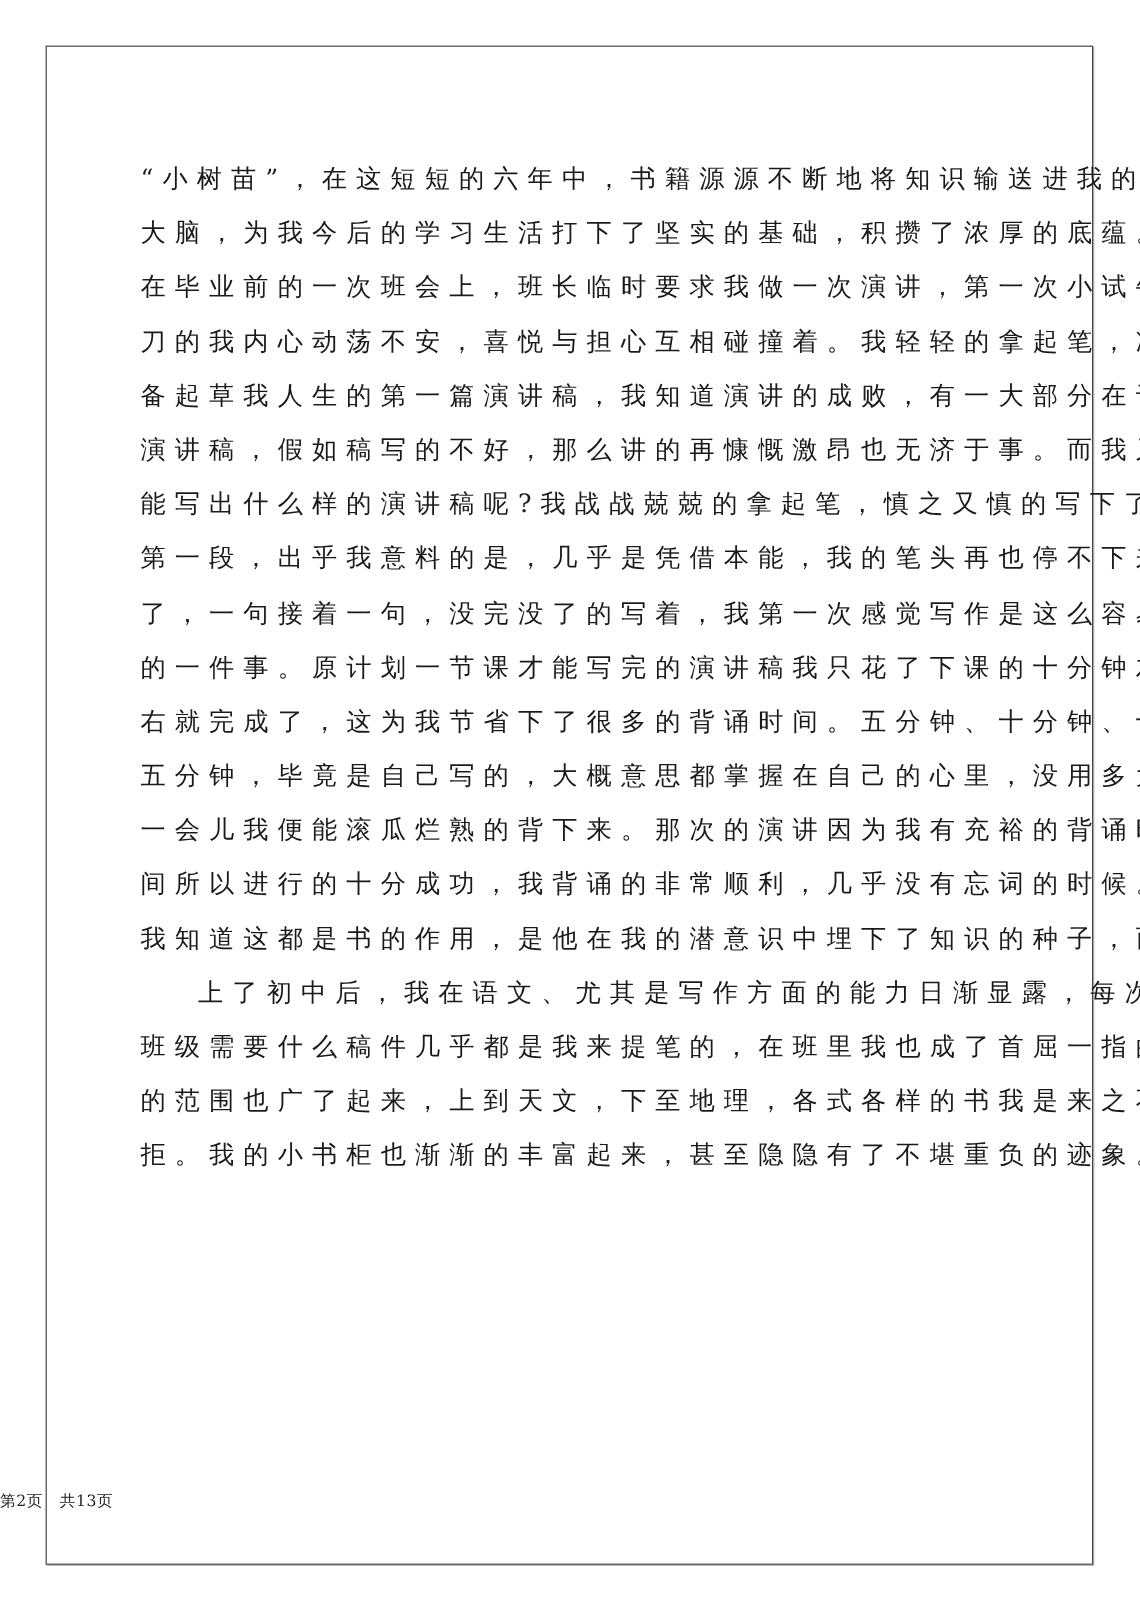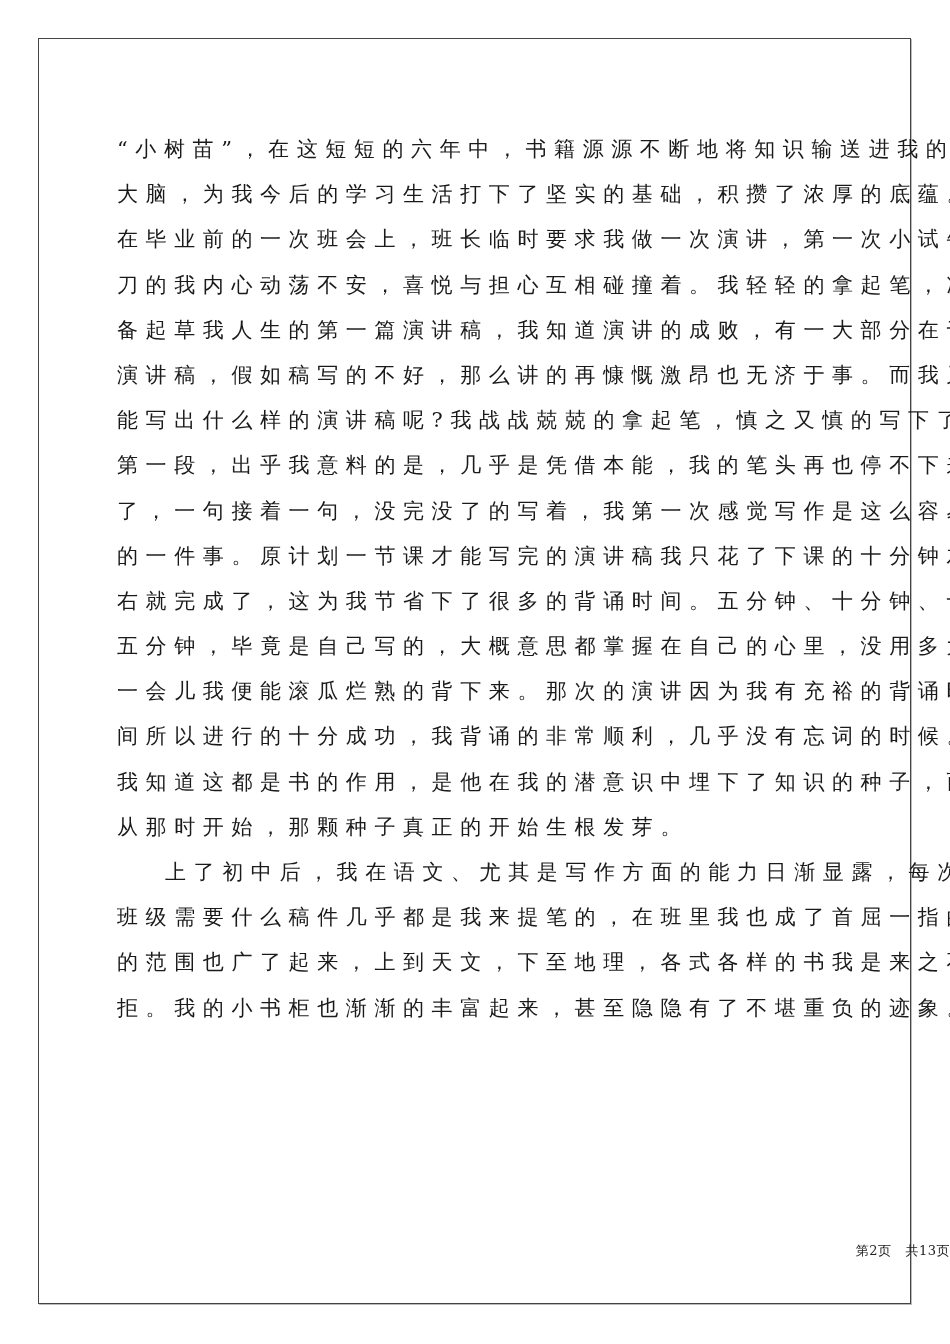--- a/index.html
+++ b/index.html
@@ -40,21 +40,21 @@
       height: 45.2px;
     }
     .para-line.indent {
       padding-left: 48px;
     }
     .page-footer {
       position: absolute;
       left: 0;
       width: 950px;
       top: 1242px;
-      text-align: right;
+      text-align: left;
       font-size: 13px;
       color: #222222;
       letter-spacing: 0.5px;
     }
     .page-footer .sep {
       display: inline-block;
       width: 14px;
     }
   </style>
 </head>
@@ -72,21 +72,20 @@
     <span class="para-line">演讲稿，假如稿写的不好，那么讲的再慷慨激昂也无济于事。而我又</span>
     <span class="para-line">能写出什么样的演讲稿呢?我战战兢兢的拿起笔，慎之又慎的写下了</span>
     <span class="para-line">第一段，出乎我意料的是，几乎是凭借本能，我的笔头再也停不下来</span>
     <span class="para-line">了，一句接着一句，没完没了的写着，我第一次感觉写作是这么容易</span>
     <span class="para-line">的一件事。原计划一节课才能写完的演讲稿我只花了下课的十分钟左</span>
     <span class="para-line">右就完成了，这为我节省下了很多的背诵时间。五分钟、十分钟、十</span>
     <span class="para-line">五分钟，毕竟是自己写的，大概意思都掌握在自己的心里，没用多大</span>
     <span class="para-line">一会儿我便能滚瓜烂熟的背下来。那次的演讲因为我有充裕的背诵时</span>
     <span class="para-line">间所以进行的十分成功，我背诵的非常顺利，几乎没有忘词的时候。</span>
     <span class="para-line">我知道这都是书的作用，是他在我的潜意识中埋下了知识的种子，而</span>
-    <span class="para-line">从那时开始，那颗种子真正的开始生根发芽。</span>
   </div>
   <div>
     <span class="para-line indent">上了初中后，我在语文、尤其是写作方面的能力日渐显露，每次</span>
     <span class="para-line">班级需要什么稿件几乎都是我来提笔的，在班里我也成了首屈一指的</span>
     <span class="para-line">的范围也广了起来，上到天文，下至地理，各式各样的书我是来之不</span>
     <span class="para-line">拒。我的小书柜也渐渐的丰富起来，甚至隐隐有了不堪重负的迹象。</span>
   </div>
 </div>
 
 <div class="page-footer">

